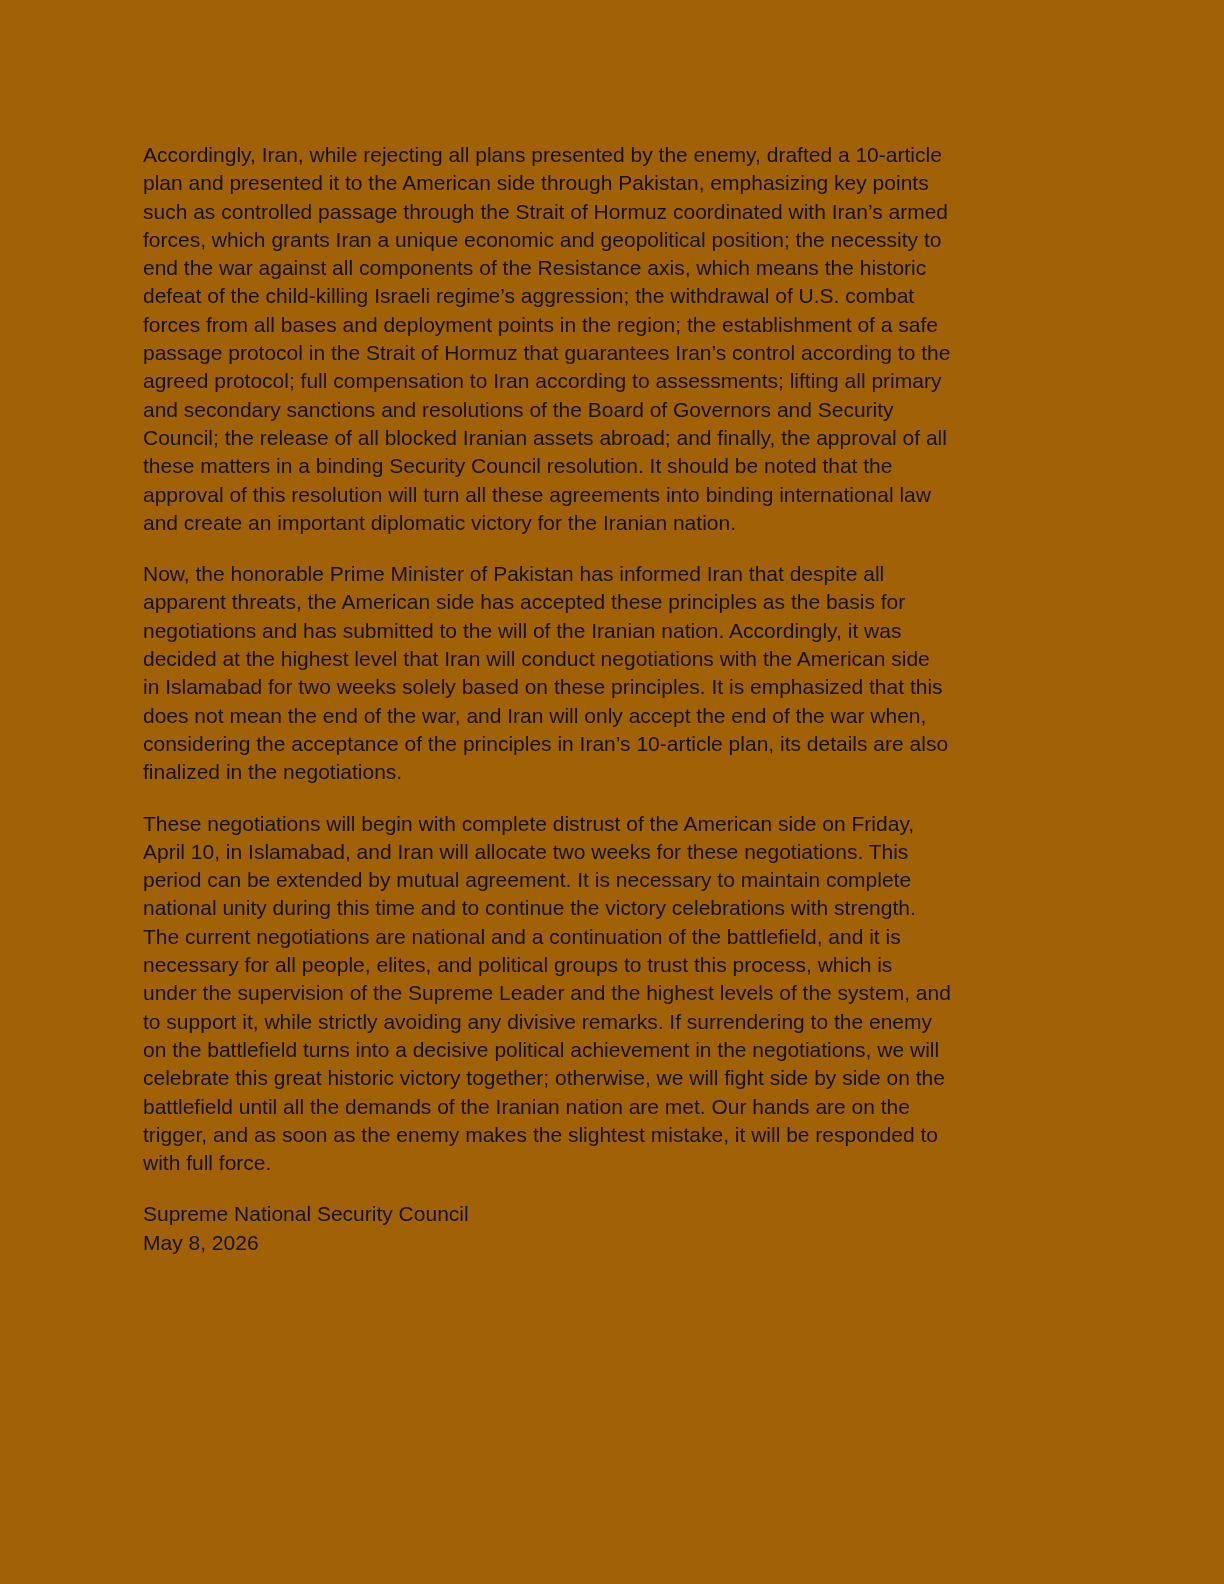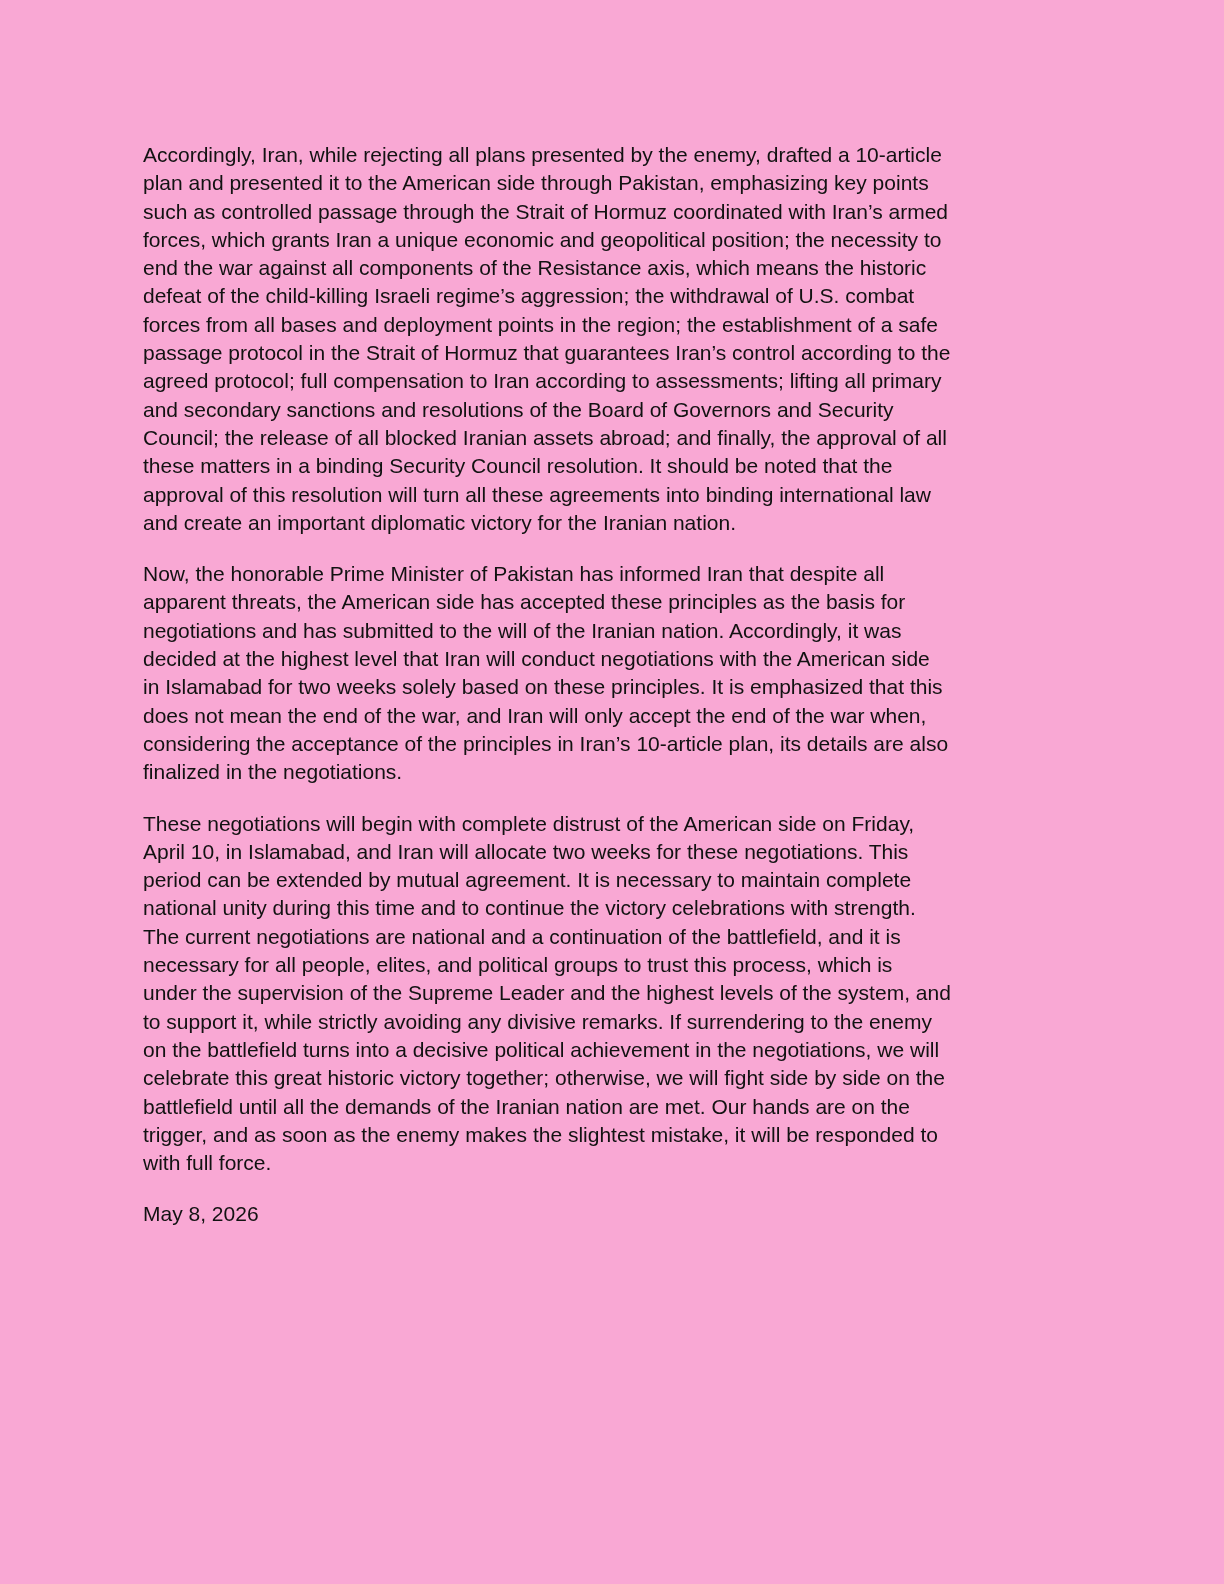--- a/index.html
+++ b/index.html
@@ -6,21 +6,21 @@
     margin: 0;
     padding: 0;
   }
   body {
     background: #fdfdfd;
   }
   .page {
     position: relative;
     width: 1224px;
     height: 1584px;
-    background: #f9a8d4;
+    background: #a16207;
     overflow: hidden;
     font-family: "Liberation Sans", "DejaVu Sans", sans-serif;
   }
   .doc-content {
     position: absolute;
     left: 143px;
     top: 141px;
     width: 1020px;
     color: #121212;
     font-size: 21px;
@@ -72,16 +72,17 @@
 The current negotiations are national and a continuation of the battlefield, and it is
 necessary for all people, elites, and political groups to trust this process, which is
 under the supervision of the Supreme Leader and the highest levels of the system, and
 to support it, while strictly avoiding any divisive remarks. If surrendering to the enemy
 on the battlefield turns into a decisive political achievement in the negotiations, we will
 celebrate this great historic victory together; otherwise, we will fight side by side on the
 battlefield until all the demands of the Iranian nation are met. Our hands are on the
 trigger, and as soon as the enemy makes the slightest mistake, it will be responded to
 with full force.</p>
     <div class="sig-block">
+      <div class="sig-line">Supreme National Security Council</div>
       <div class="sig-line">May 8, 2026</div>
     </div>
   </div>
 </div>
 
 </body></html>

